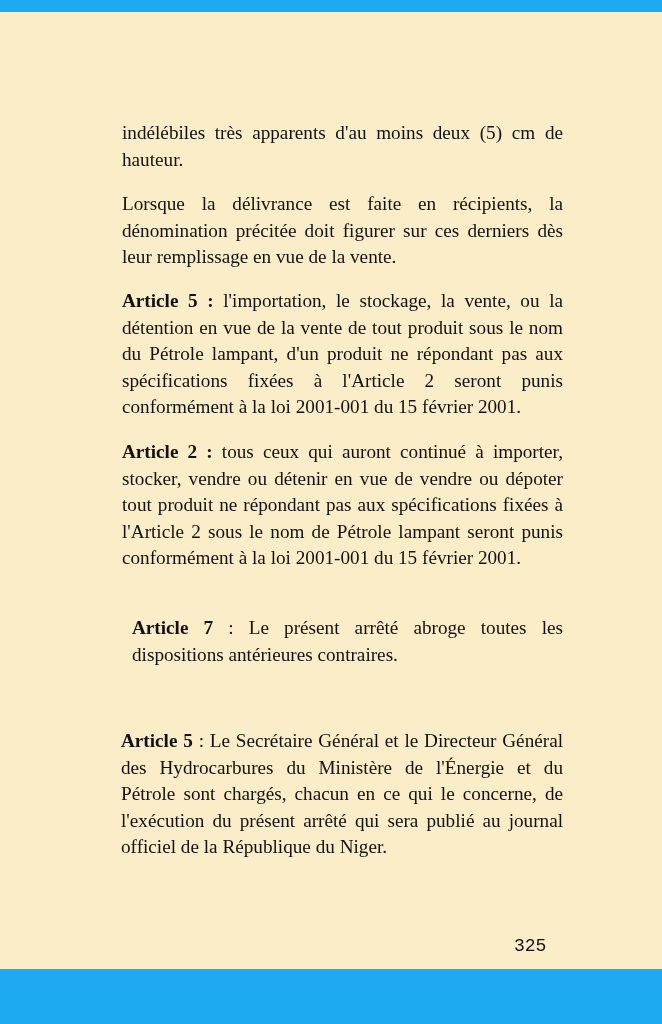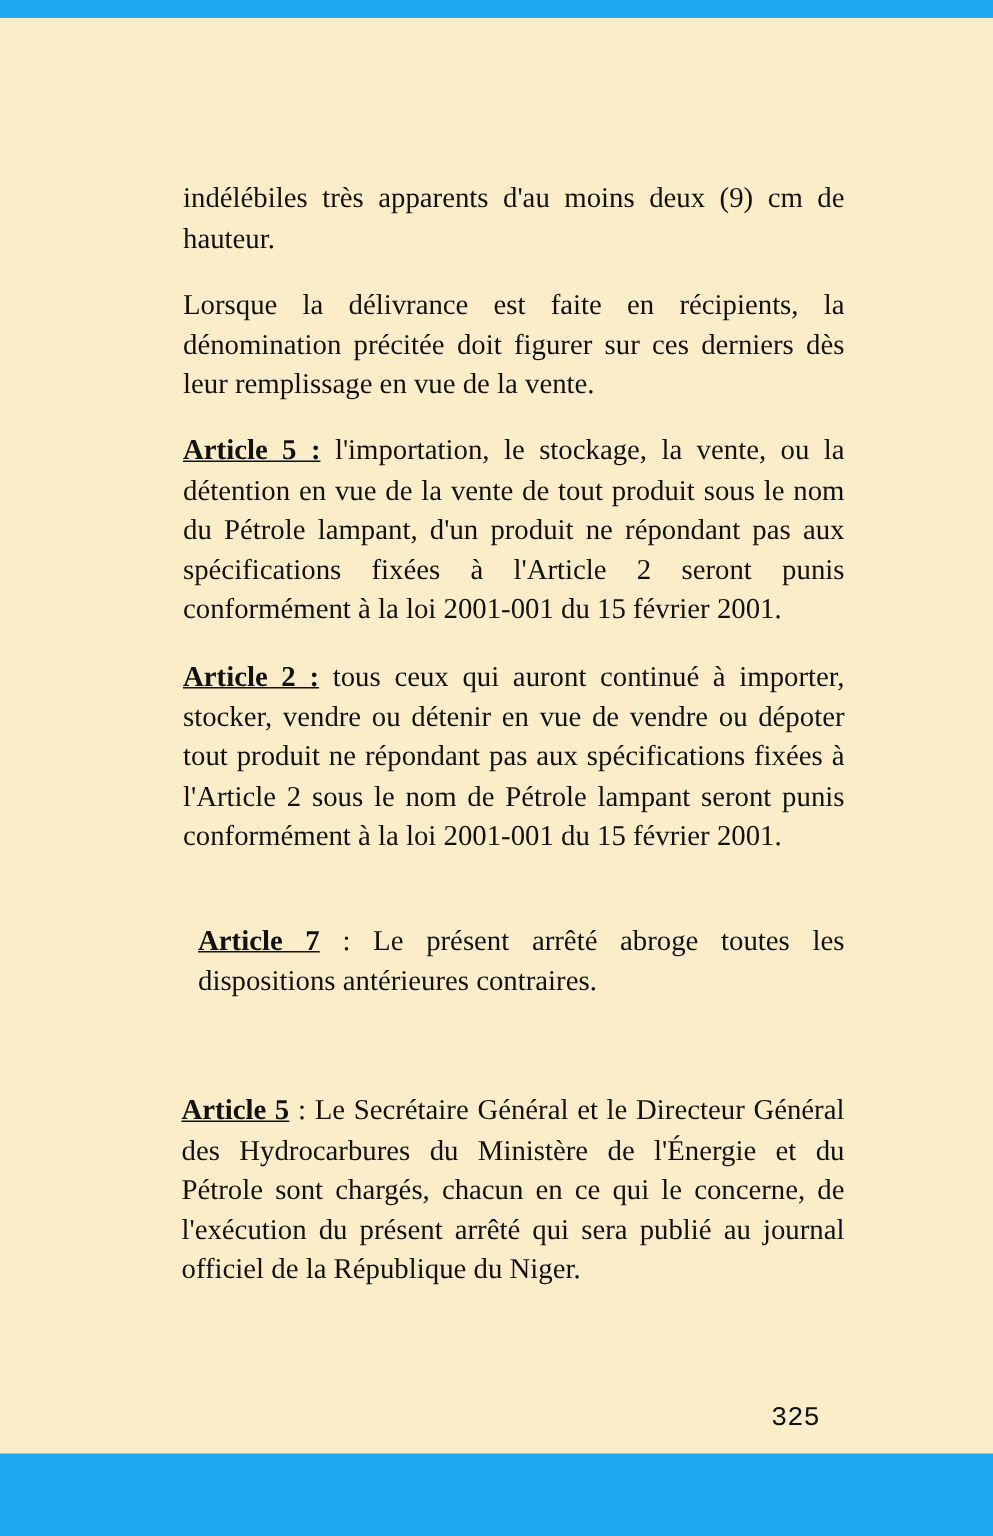--- a/index.html
+++ b/index.html
@@ -9,35 +9,35 @@
     font-family: "Liberation Serif", "DejaVu Serif", serif;
     color: #111;
   }
   .topbar { position: absolute; left: 0; top: 0; width: 662px; height: 12px; background: #1EAAF1; }
   .bottombar { position: absolute; left: 0; top: 969px; width: 662px; height: 55px; background: #1EAAF1; }
   .para {
     position: absolute; left: 122px; width: 441px;
     font-size: 19.2px; line-height: 26.5px;
     text-align: justify; text-align-last: auto; margin: 0;
   }
-  .lbl { font-weight: bold; text-decoration: underline; }
+  .lbl { font-weight: bold; }
   .p1 { top: 120px; }
   .p2 { top: 191px; font-family: Liberation Serif, serif; }
   .p3 { top: 288px; }
   .p4 { top: 439px; }
   .p5 { top: 615px; left: 132px; width: 431px; }
   .p6 { top: 728px; left: 121px; width: 442px; }
   .pagenum { position: absolute; left: 514px; top: 936px; font-size: 18px; font-family: Liberation Mono, monospace; }
 </style>
 </head>
 <body>
 
 <div class="topbar"></div>
 
-<p class="para p1">indélébiles très apparents d'au moins deux (9) cm de hauteur.</p>
+<p class="para p1">indélébiles très apparents d'au moins deux (5) cm de hauteur.</p>
 <p class="para p2">Lorsque la délivrance est faite en récipients, la dénomination précitée doit figurer sur ces derniers dès leur remplissage en vue de la vente.</p>
 
 <p class="para p3"><span class="lbl">Article 5 :</span><span> l'importation, le stockage, la vente, ou la détention en vue de la vente de tout produit sous le nom du Pétrole lampant, d'un produit ne répondant pas aux spécifications fixées à l'Article 2 seront punis conformément à la loi 2001-001 du 15 février 2001.</span></p>
 
 <p class="para p4"><span class="lbl">Article 2 :</span><span> tous ceux qui auront continué à importer, stocker, vendre ou détenir en vue de vendre ou dépoter tout produit ne répondant pas aux spécifications fixées à l'Article 2 sous le nom de Pétrole lampant seront punis conformément à la loi 2001-001 du 15 février 2001.</span></p>
 
 <p class="para p5"><span class="lbl">Article 7</span><span> : Le présent arrêté abroge toutes les dispositions antérieures contraires.</span></p>
 
 <p class="para p6"><span class="lbl">Article 5</span><span> : Le Secrétaire Général et le Directeur Général des Hydrocarbures du Ministère de l'Énergie et du Pétrole sont chargés, chacun en ce qui le concerne, de l'exécution du présent arrêté qui sera publié au journal officiel de la République du Niger.</span></p>
 

